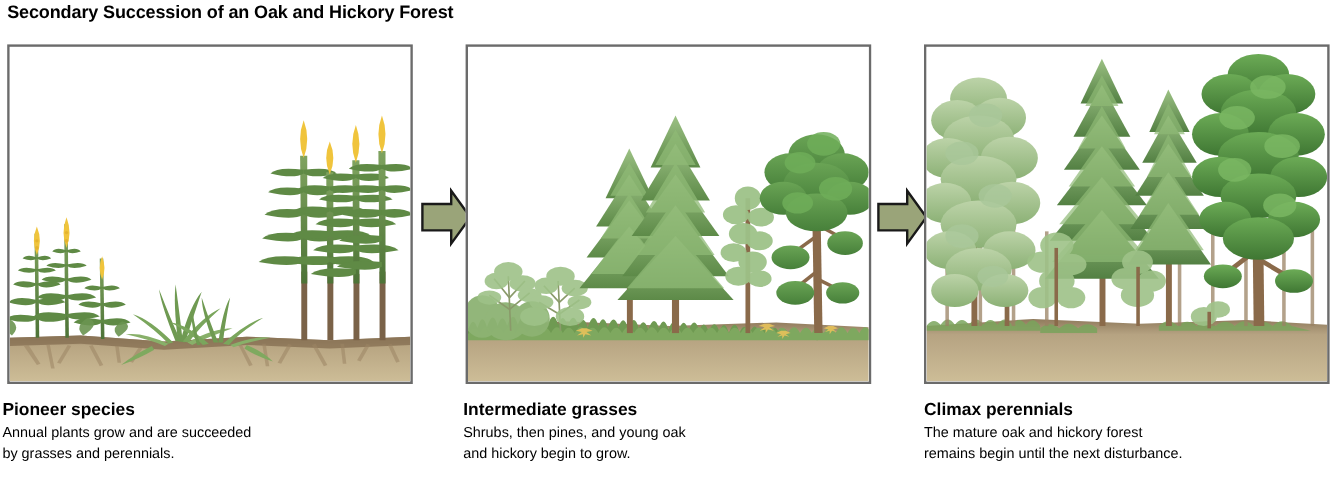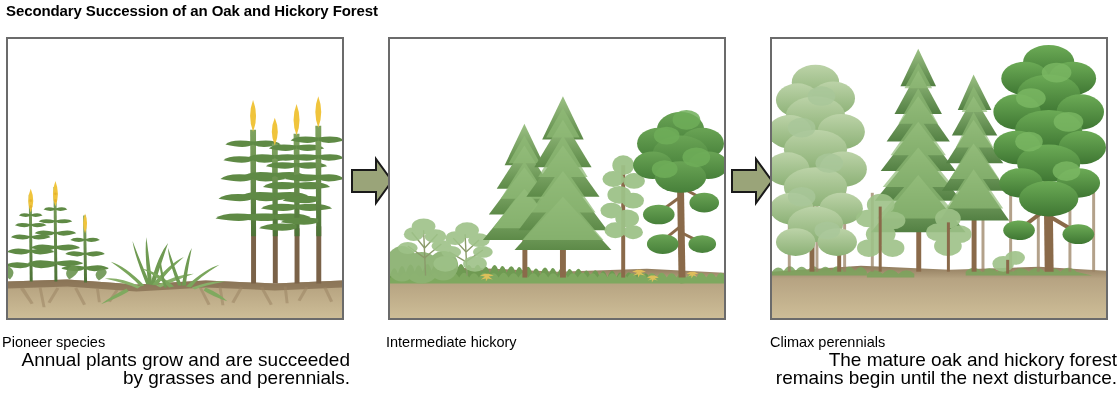--- a/index.html
+++ b/index.html
@@ -58,29 +58,28 @@
   .caption {
     position: absolute;
     top: 334px;
     width: 348px;
   }
   #caption-1 { left: 2px; }
   #caption-2 { left: 386px; }
   #caption-3 { left: 770px; width: 347px; }
   .caption .cap-title {
     font-size: 14.5px;
-    font-weight: normal;
+    font-weight: bold;
     line-height: 17px;
     white-space: nowrap;
   }
   .caption .cap-body {
-    font-size: 19px;
+    font-size: 12px;
     line-height: 18px;
     white-space: pre-line;
-    text-align: right;
   }
 </style>
 </head>
 <body>
 
 <div id="figure">
 
   <div class="title">Secondary Succession of an Oak and Hickory Forest</div>
 
   <div class="panel" id="panel-1">
@@ -603,21 +602,23 @@
     </svg>
   </div>
 
   <div class="caption" id="caption-1">
     <div class="cap-title">Pioneer species</div>
     <div class="cap-body">Annual plants grow and are succeeded
 by grasses and perennials.</div>
   </div>
 
   <div class="caption" id="caption-2">
-    <div class="cap-title">Intermediate hickory</div>
+    <div class="cap-title">Intermediate grasses</div>
+    <div class="cap-body">Shrubs, then pines, and young oak
+and hickory begin to grow.</div>
   </div>
 
   <div class="caption" id="caption-3">
     <div class="cap-title">Climax perennials</div>
     <div class="cap-body">The mature oak and hickory forest
 remains begin until the next disturbance.</div>
   </div>
 
 </div>
 

